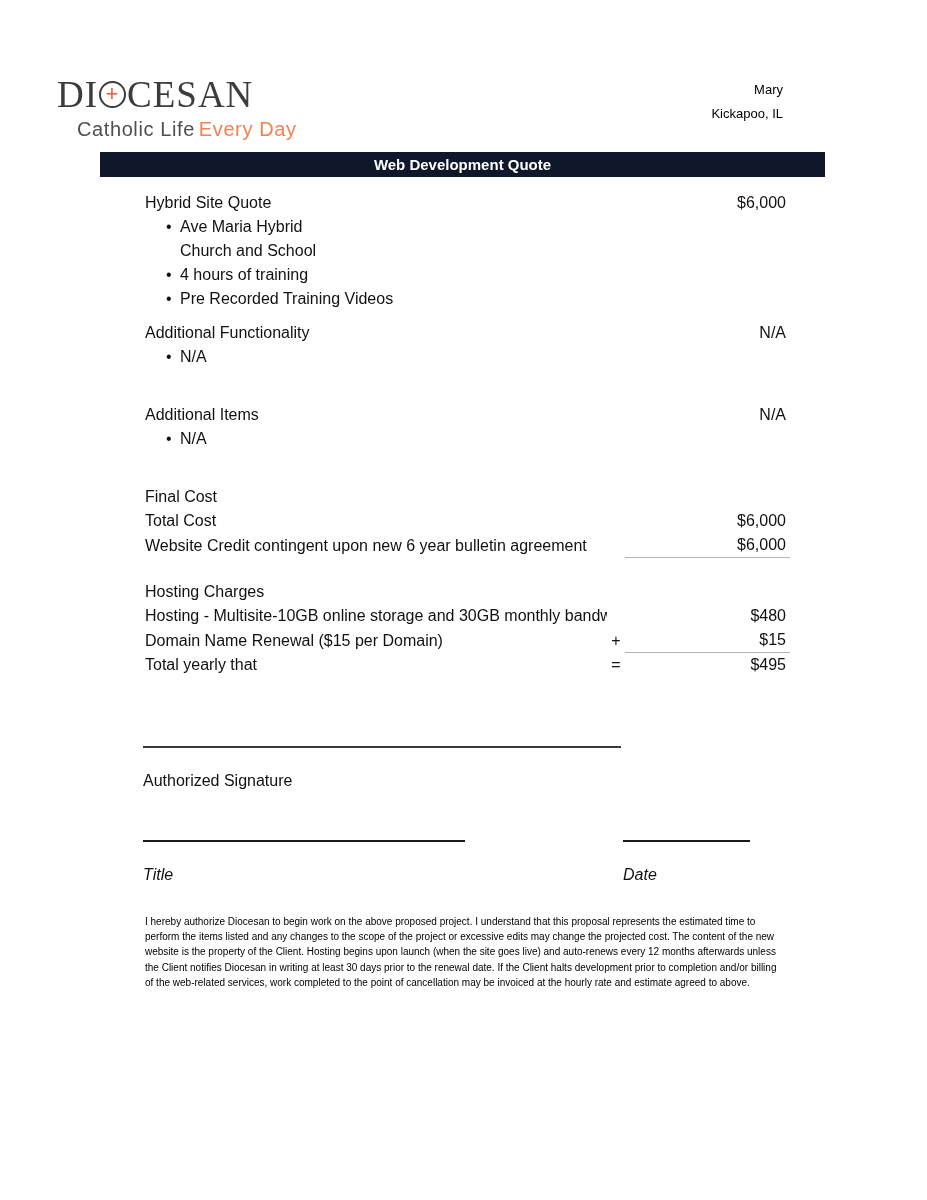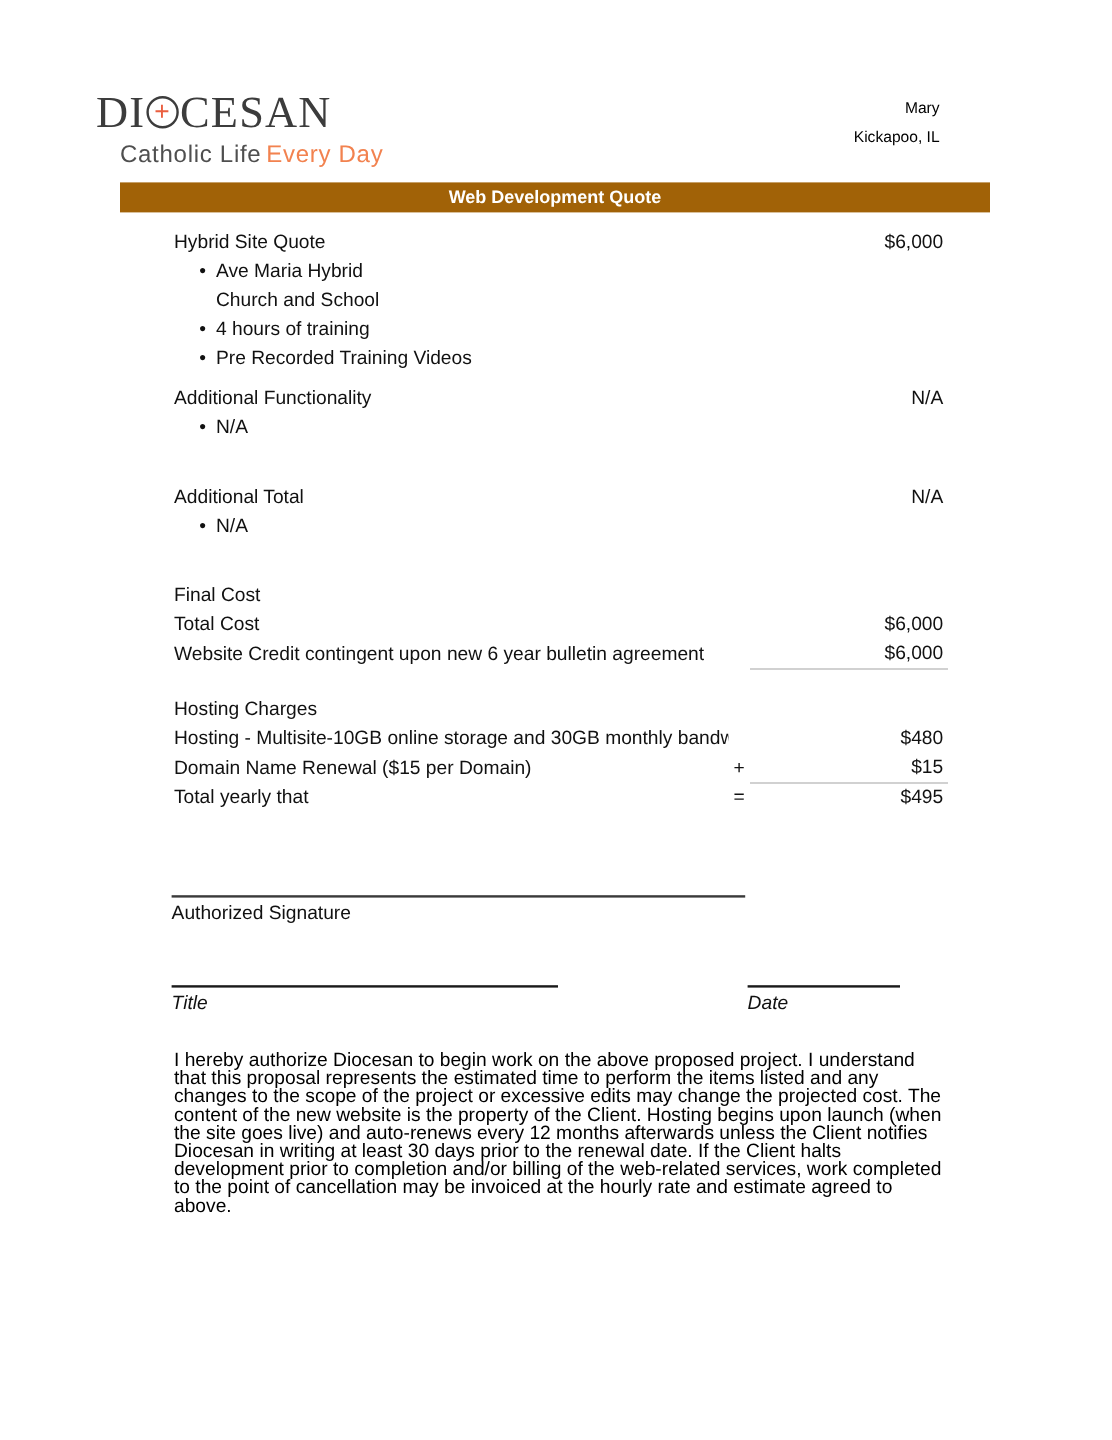--- a/index.html
+++ b/index.html
@@ -9,21 +9,21 @@
     font-family: "Liberation Sans", sans-serif;
     color: #111111;
     position: relative;
     overflow: hidden;
   }
   .page { width: 927px; height: 1200px; position: relative; }
 
   
   .top-header {
     display: flex; justify-content: space-between; align-items: flex-start;
-    padding: 78px 144px 0 80px;
+    padding: 78px 144px 0 57px;
   }
   .logo-word {
     font-family: "Liberation Serif", serif;
     font-size: 37px; font-weight: 400; letter-spacing: 1px;
     color: #3c3c3c; line-height: 34px; white-space: nowrap;
   }
   .logo-o {
     display: inline-block; width: 27px; height: 27px;
     border: 2px solid #3c3c3c; border-radius: 50%;
     vertical-align: -1px; position: relative; margin: 0 1px;
@@ -38,21 +38,21 @@
   .tagline {
     font-size: 20px; letter-spacing: 0.6px; color: #4f4f4f;
     margin: 6px 0 0 20px; white-space: nowrap;
   }
   .tagline .accent { color: #f2824f; margin-left: 4px; }
   .client-block { text-align: right; font-size: 13px; line-height: 24px; color: #000; }
 
   
   .banner {
     margin: 11px 102px 0 100px; height: 25px;
-    background: #a16207;
+    background: #0f172a;
     color: #ffffff; font-size: 15px; font-weight: bold;
     text-align: center; line-height: 25px;
   }
 
   
   .content { margin: 0 137px 0 145px; }
   .row { display: flex; align-items: flex-end; line-height: 24px; font-size: 16px; }
   .row .lbl { flex: 1 1 auto; white-space: nowrap; overflow: hidden; }
   .row .op  { flex: 0 0 18px; text-align: center; }
   .row .amt { flex: 0 0 165px; text-align: right; padding-right: 4px; }
@@ -65,30 +65,30 @@
 
   .sec-hybrid      { margin-top: 14px; }
   .sec-func        { margin-top: 10px; }
   .sec-items       { margin-top: 34px; }
   .sec-final       { margin-top: 34px; }
   .sec-annual      { margin-top: 22px; }
 
   
   .sig-area { margin-left: 143px; }
   .sig-line { border-top: 2px solid #3a3a3a; width: 478px; margin-top: 69px; }
-  .sig-label { font-size: 16px; line-height: 24px; margin-top: 2px; }
+  .sig-label { font-size: 16px; line-height: 24px; margin-top: 21px; }
   .title-date-row { display: flex; margin-top: 47px; font-style: italic; }
   .title-col { width: 480px; }
   .title-col .line { border-top: 2px solid #1a1a1a; width: 322px; }
   .date-col .line  { border-top: 2px solid #1a1a1a; width: 127px; }
 
   
   .terms {
     margin: 27px 0 0 145px; width: 640px;
-    font-size: 16px; line-height: 15.2px; color: #000;
+    font-size: 10px; line-height: 15.2px; color: #000;
   }
 </style>
 </head>
 <body>
 
 <div class="page">
 
   <div class="top-header">
     <div class="logo">
       <div class="logo-word">
@@ -136,21 +136,21 @@
       </div>
       <ul class="bullets">
         <li>
           <span class="dot">•</span><span>N/A</span>
         </li>
       </ul>
     </section>
 
     <section class="sec-items">
       <div class="row">
-        <span class="lbl hdr">Additional Total</span>
+        <span class="lbl hdr">Additional Items</span>
         <span class="op"></span>
         <span class="amt">N/A</span>
       </div>
       <ul class="bullets">
         <li>
           <span class="dot">•</span><span>N/A</span>
         </li>
       </ul>
     </section>
 

